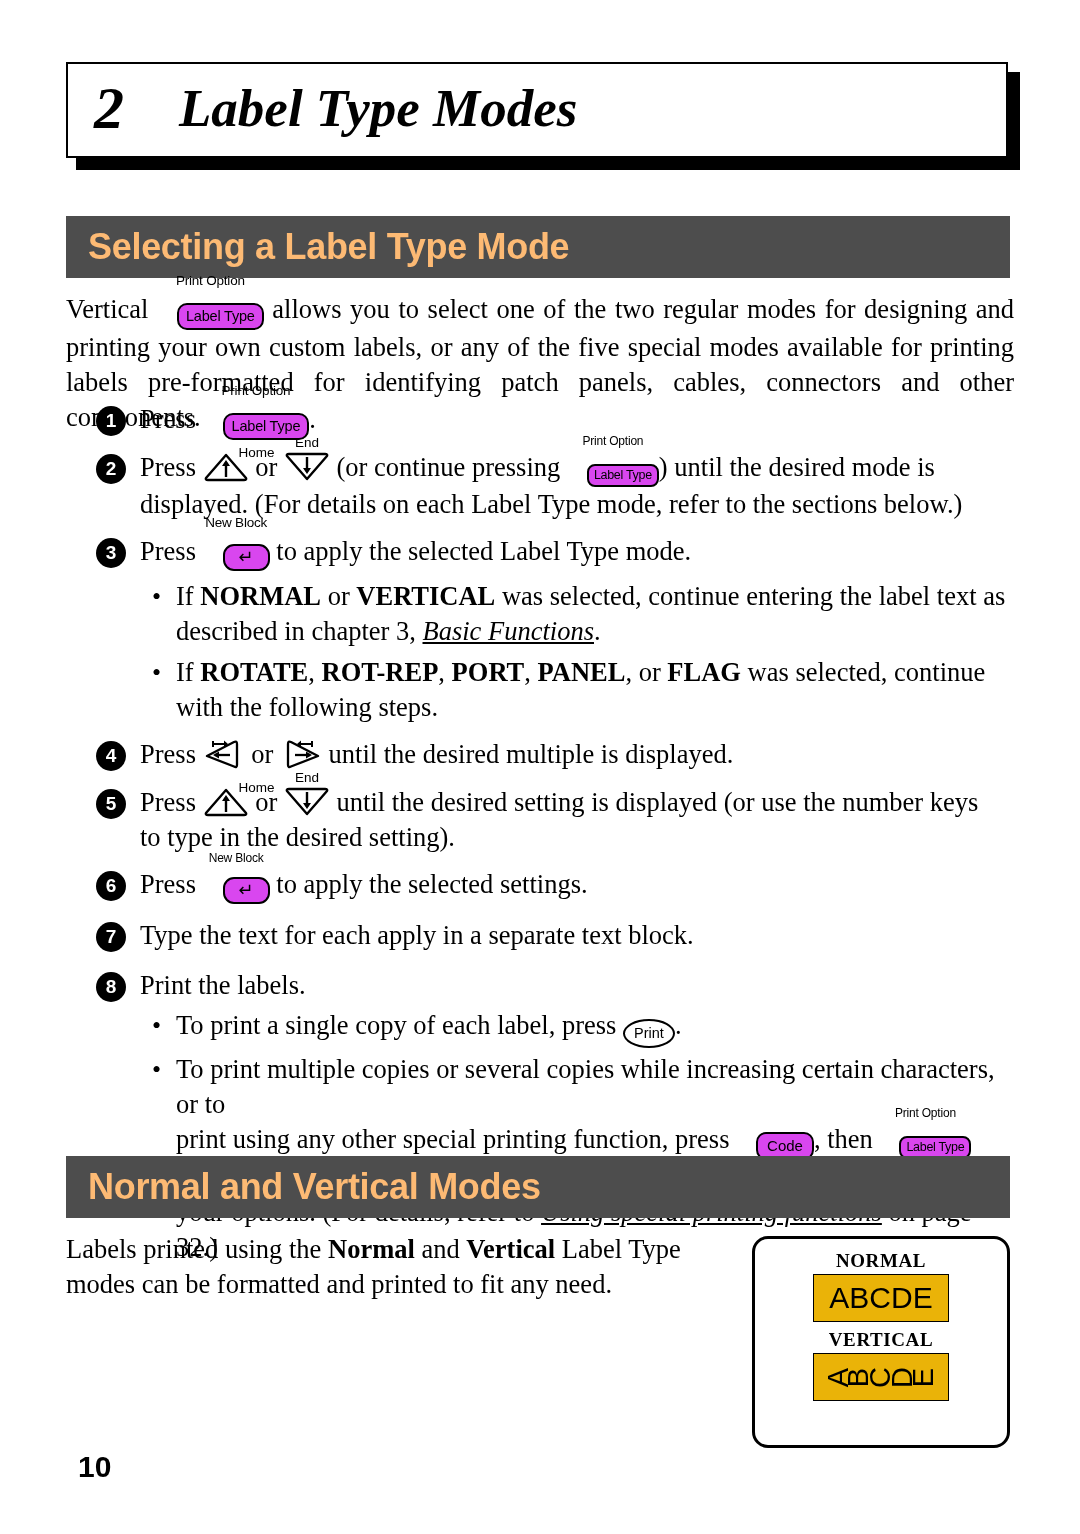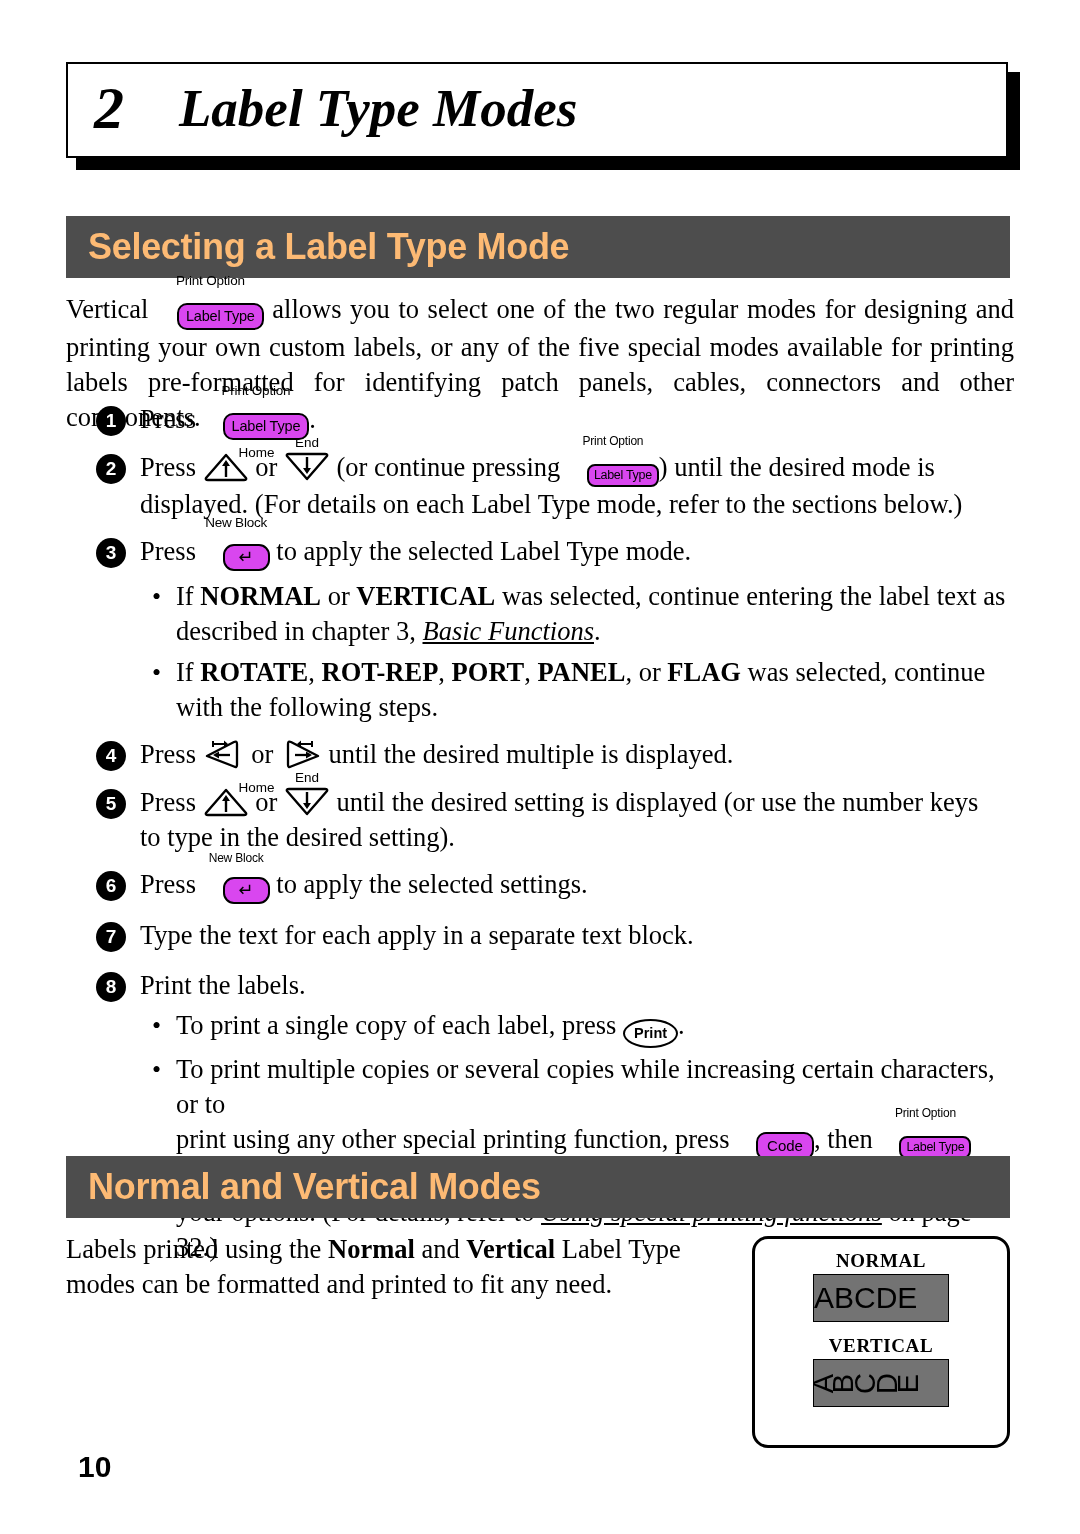--- a/index.html
+++ b/index.html
@@ -190,21 +190,20 @@
     display: inline-block;
     border: 2px solid #000;
     border-radius: 50%;
     font-family: "Liberation Sans", sans-serif;
     font-size: 14.5px;
     padding: 5px 9px 5.5px 9px;
     line-height: 1;
     background: #fff;
     vertical-align: -4px;
     text-align: right;
-    font-weight: bold;
   }
   
   .key-with-cap {
     display: inline-block;
     position: relative;
     vertical-align: baseline;
   }
   .key-cap {
     position: absolute;
     left: 50%;
@@ -278,25 +277,26 @@
     font-weight: bold;
     font-size: 19px;
     letter-spacing: 0.6px;
     line-height: 1;
     margin-bottom: 4px;
   }
   .illus-sample {
     width: 136px;
     height: 48px;
     border: 1.5px solid #000;
-    background: #737373;
+    background: #eab308;
     display: flex;
     align-items: center;
+    justify-content: center;
     box-sizing: border-box;
-    margin-bottom: 14px;
+    margin-bottom: 8px;
   }
   .illus-sample .normal-text {
     font-family: "Liberation Sans", sans-serif;
     font-size: 30px;
     line-height: 1;
     letter-spacing: 0px;
   }
   .vert-row {
     display: flex;
     align-items: center;

